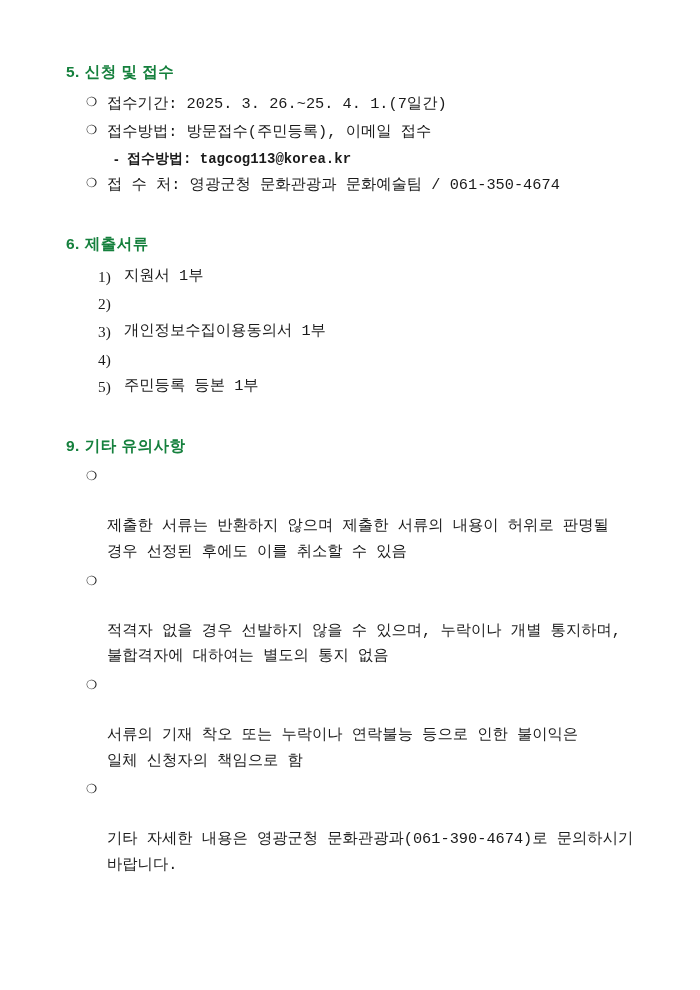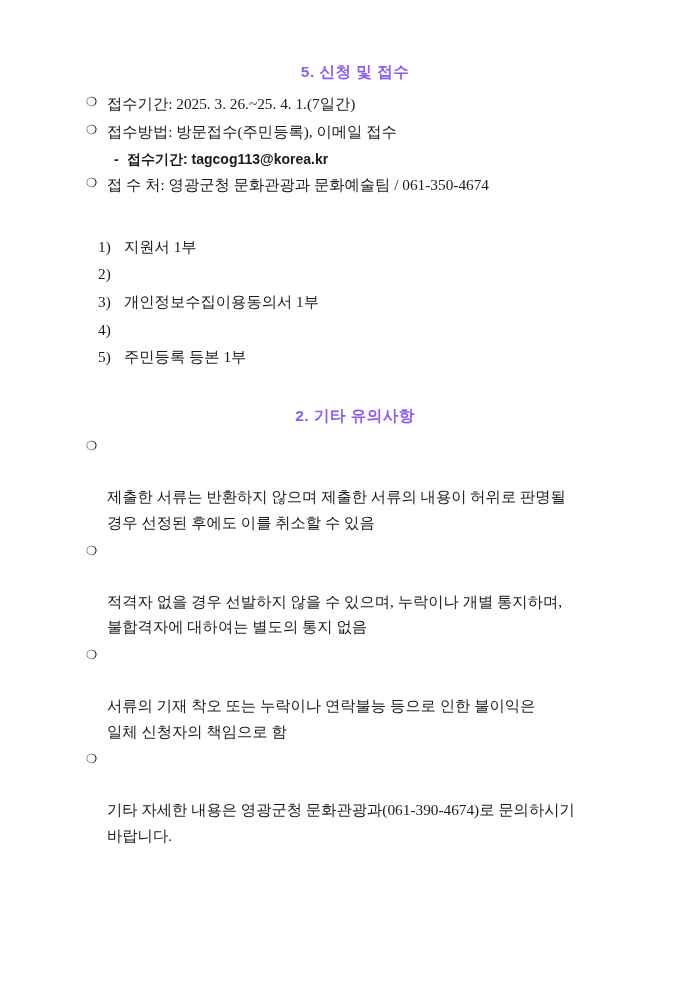--- a/index.html
+++ b/index.html
@@ -24,22 +24,21 @@
   .section {
     margin-bottom: 6px;
   }
   .section-heading {
     font-family: "Liberation Sans", sans-serif;
     font-size: 15.5px;
     font-weight: bold;
     letter-spacing: 0.5px;
     margin: 0 0 9px 0;
     padding-left: 2px;
-    color: #8b5cf6;
-    text-align: center;
+    color: #15803d;
   }
   .section-gap {
     height: 30px;
   }
   .item-list {
     margin: 0;
     padding: 0;
     list-style: none;
   }
   .item {
@@ -53,20 +52,21 @@
   .bullet {
     flex: 0 0 auto;
     width: 21px;
     font-size: 12.5px;
     line-height: 1.75;
     color: #222;
   }
   .item-text {
     flex: 1 1 auto;
     white-space: pre-wrap;
+    font-family: Liberation Mono, monospace;
   }
   .subitem {
     display: flex;
     align-items: flex-start;
     font-size: 14px;
     line-height: 1.6;
     margin-bottom: 3px;
     padding-left: 50px;
     font-family: "Liberation Sans", sans-serif;
     font-weight: bold;
@@ -111,32 +111,33 @@
       <li class="item">
         <span class="bullet">❍</span>
         <span class="item-text">접수기간: 2025. 3. 26.~25. 4. 1.(7일간)</span>
       </li>
       <li class="item">
         <span class="bullet">❍</span>
         <span class="item-text">접수방법: 방문접수(주민등록), 이메일 접수</span>
       </li>
       <li class="subitem">
         <span class="dash">-</span>
-        <span class="item-text">접수기간: tagcog113@korea.kr</span>
+        <span class="item-text">접수방법: tagcog113@korea.kr</span>
       </li>
       <li class="item">
         <span class="bullet">❍</span>
         <span class="item-text">접 수 처: 영광군청 문화관광과 문화예술팀 / 061-350-4674</span>
       </li>
     </ul>
   </div>
 
   <div class="section-gap"></div>
 
   <div class="section">
+    <h2 class="section-heading">6. 제출서류</h2>
     <ul class="item-list">
       <li class="num-item">
         <span class="num">1)</span>
         <span class="item-text">지원서 1부</span>
       </li>
       <li class="num-item">
         <span class="num">2)</span>
       </li>
       <li class="num-item">
         <span class="num">3)</span>
@@ -148,21 +149,21 @@
       <li class="num-item">
         <span class="num">5)</span>
         <span class="item-text">주민등록 등본 1부</span>
       </li>
     </ul>
   </div>
 
   <div class="section-gap"></div>
 
   <div class="section">
-    <h2 class="section-heading">2. 기타 유의사항</h2>
+    <h2 class="section-heading">9. 기타 유의사항</h2>
     <ul class="item-list">
       <li class="wrap-item">
         <span class="bullet">❍</span>
         <span class="item-text">제출한 서류는 반환하지 않으며 제출한 서류의 내용이 허위로 판명될
 경우 선정된 후에도 이를 취소할 수 있음</span>
       </li>
       <li class="wrap-item">
         <span class="bullet">❍</span>
         <span class="item-text">적격자 없을 경우 선발하지 않을 수 있으며, 누락이나 개별 통지하며,
 불합격자에 대하여는 별도의 통지 없음</span>

